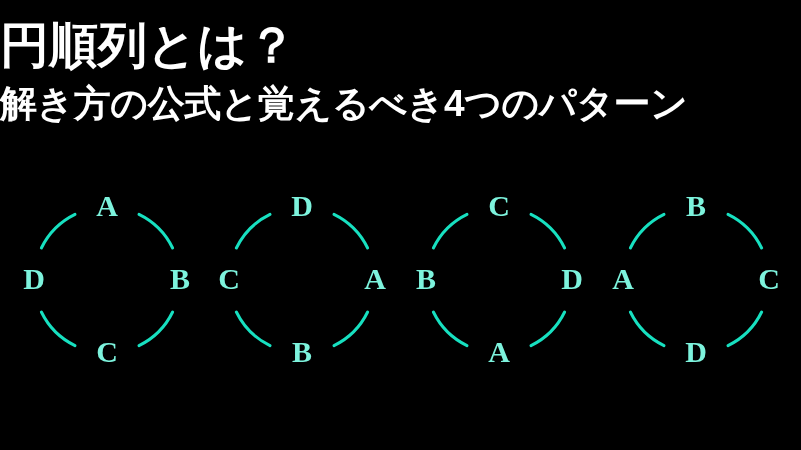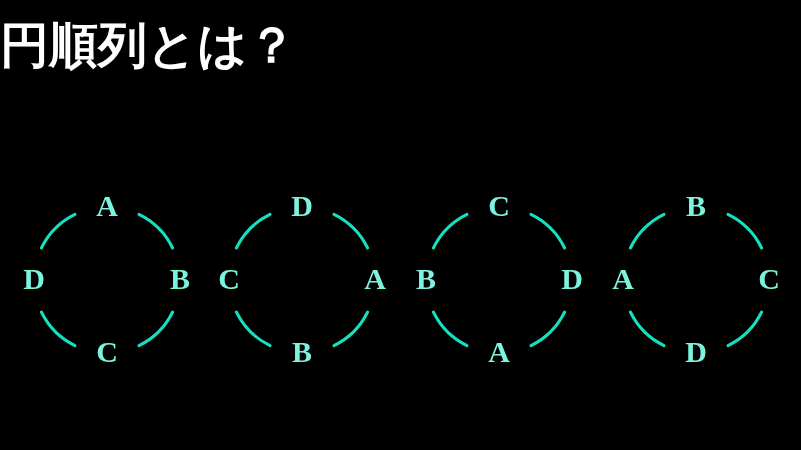--- a/index.html
+++ b/index.html
@@ -82,20 +82,21 @@
     user-select: none;
   }
 </style>
 </head>
 <body>
 
 <div class="canvas">
 
   <div class="headline">
     <span class="title">円順列とは？</span>
+    <span class="subtitle">解き方の公式と覚えるべき4つのパターン</span>
   </div>
 
   <div class="diagram-row">
       <div class="circle-figure" style="left: 9px;">
         <svg width="196" height="200" viewBox="0 0 196 200">
           <path d="M 130.00 32.39 A 73 73 0 0 1 163.61 66.00" fill="none" stroke="#17e0c0" stroke-width="3" stroke-linecap="round"></path>
           <path d="M 163.61 130.00 A 73 73 0 0 1 130.00 163.61" fill="none" stroke="#17e0c0" stroke-width="3" stroke-linecap="round"></path>
           <path d="M 66.00 163.61 A 73 73 0 0 1 32.39 130.00" fill="none" stroke="#17e0c0" stroke-width="3" stroke-linecap="round"></path>
           <path d="M 32.39 66.00 A 73 73 0 0 1 66.00 32.39" fill="none" stroke="#17e0c0" stroke-width="3" stroke-linecap="round"></path>
         </svg>

